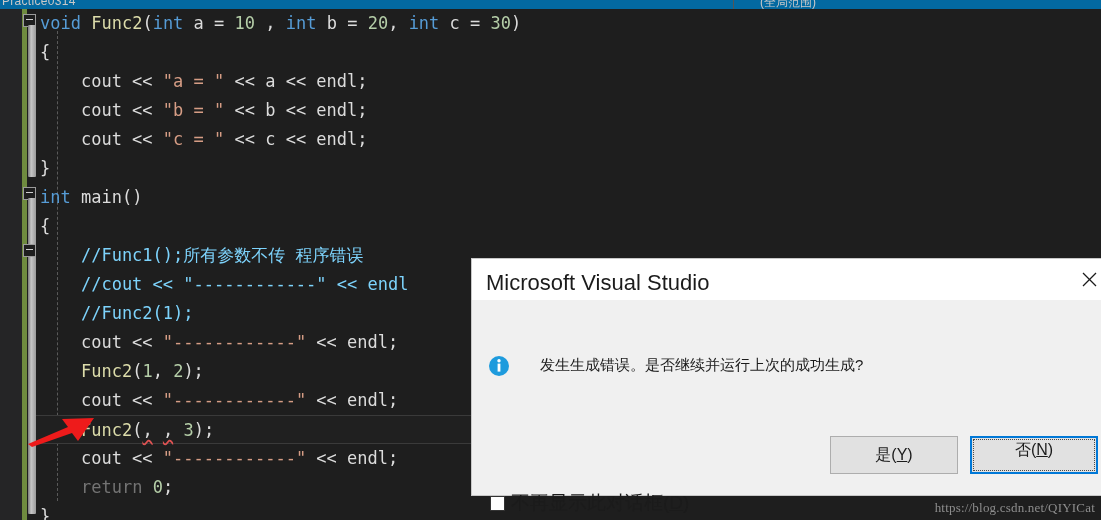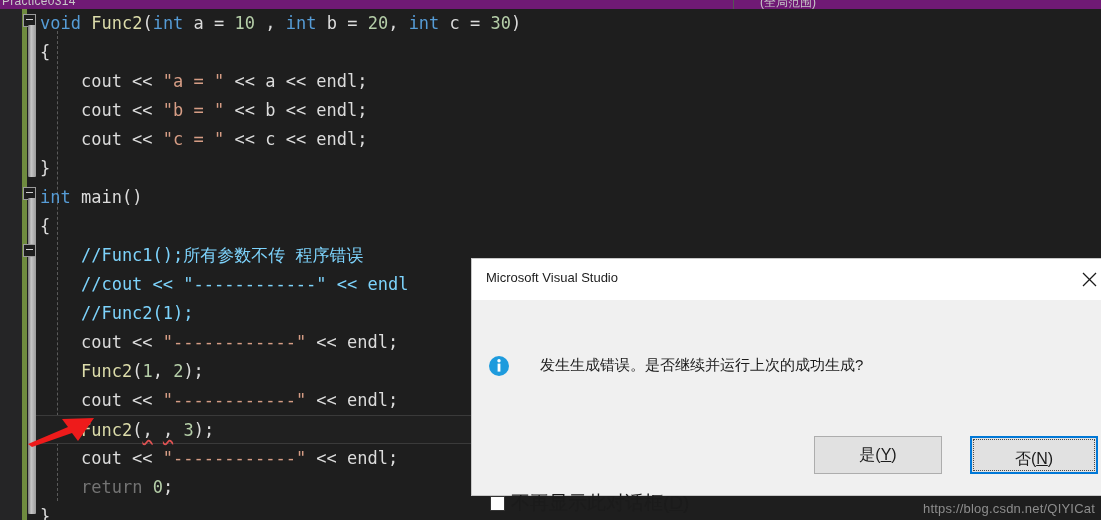--- a/index.html
+++ b/index.html
@@ -9,21 +9,21 @@
   body {
     width: 1101px; height: 520px;
     position: relative;
     overflow: hidden;
     font-family: "Liberation Sans", sans-serif;
   }
 
   
   .top-strip {
     position: absolute; left: 0; top: 0; width: 1101px; height: 9px;
-    background: #701a75;
+    background: #0369a1;
     border-bottom: 1px solid #3f3f46;
     overflow: hidden;
   }
   .top-strip .nav-left {
     position: absolute; left: 2px; top: -6px;
     color: #c8c8c8; font-size: 12px; letter-spacing: .3px;
     white-space: nowrap;
   }
   .top-strip .nav-sep {
     position: absolute; left: 733px; top: -8px;
@@ -114,78 +114,78 @@
   
   .arrow {
     position: absolute; left: 28px; top: 404px;
     width: 66px; height: 34px; pointer-events: none;
   }
 
   
   .watermark {
     position: absolute; right: 6px; bottom: 4px;
     color: #8d8d8d; font-size: 13px;
-    font-family: Liberation Sans, sans-serif;
+    font-family: Liberation Serif, serif;
     letter-spacing: .2px;
     text-align: center;
   }
 
   
   .dialog {
     position: absolute; left: 472px; top: 259px;
     width: 640px; height: 236px;
     background: #f0f0f0;
     box-shadow: 0 0 0 1px #c8c8c8;
     font-family: "Liberation Sans", sans-serif;
   }
   .dlg-title {
     height: 41px; background: #ffffff;
     position: relative;
   }
   .dlg-title .t {
     position: absolute; left: 14px; top: 11px;
-    font-size: 13px; color: #1b1b1b;
+    font-size: 22px; color: #1b1b1b;
   }
   .dlg-close {
     position: absolute; right: 0; top: 0;
     width: 45px; height: 41px;
     display: flex; align-items: center; justify-content: center;
     cursor: pointer;
   }
   .dlg-close svg { display: block; }
   .dlg-body { position: relative; height: 195px; }
   .info-icon {
     position: absolute; left: 16px; top: 55px;
     width: 22px; height: 22px;
   }
   .dlg-msg {
     position: absolute; left: 68px; top: 55px;
     font-size: 15px; color: #1b1b1b;
     max-width: 530px; line-height: 20px;
   }
   .dlg-buttons {
     position: absolute; right: 14px; top: 136px;
-    display: flex; gap: 28px; border-radius: 6px;
+    display: flex; gap: 12px; border-radius: 6px;
   }
   .btn {
     width: 128px; height: 38px;
     font-size: 16px; color: #1b1b1b;
     background: #e1e1e1;
     border: 1px solid #adadad;
     display: flex; align-items: center; justify-content: center;
     cursor: pointer; box-sizing: border-box;
   }
   .btn.default {
     border: 2px solid #0078d7;
     background: #e1e1e1;
   }
   .btn.default .inner {
     border: 1px dotted #4a4a4a;
     width: 120px; height: 30px;
-    display: flex; align-items: flex-end; justify-content: center;
+    display: flex; align-items: flex-start; justify-content: center;
   }
   .u { text-decoration: underline; }
   .dlg-check {
     position: absolute; left: 18px; top: 190px;
     display: flex; align-items: center; gap: 6px;
     cursor: pointer;
   }
   .cb {
     width: 15px; height: 15px;
     border: 1px solid #333; background: #fff;

